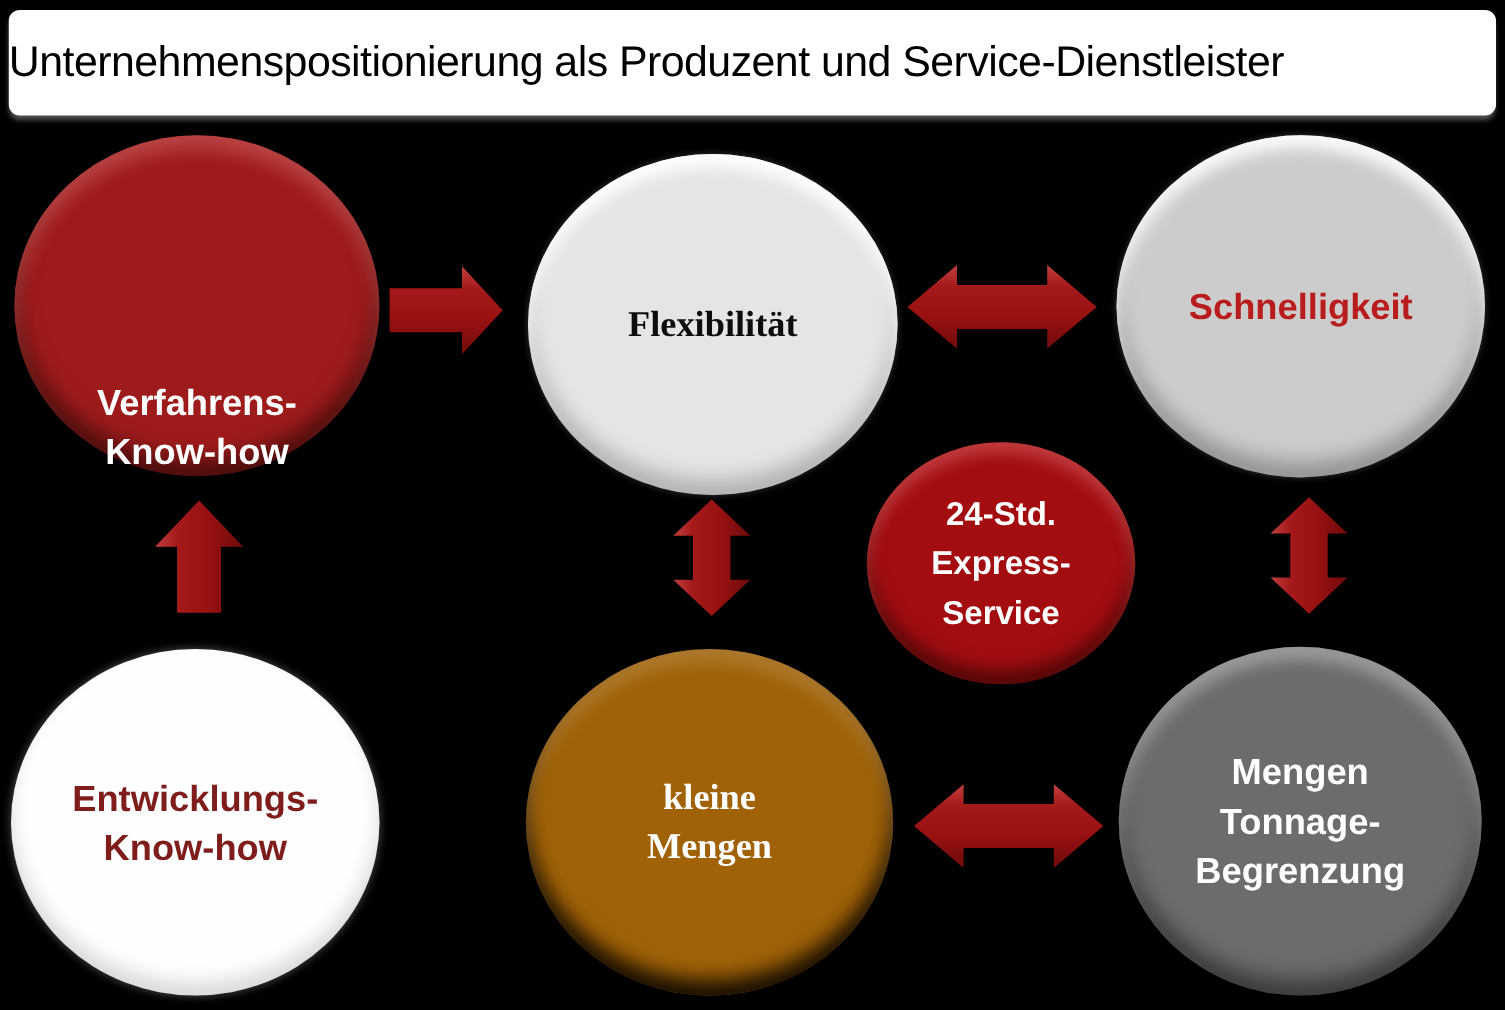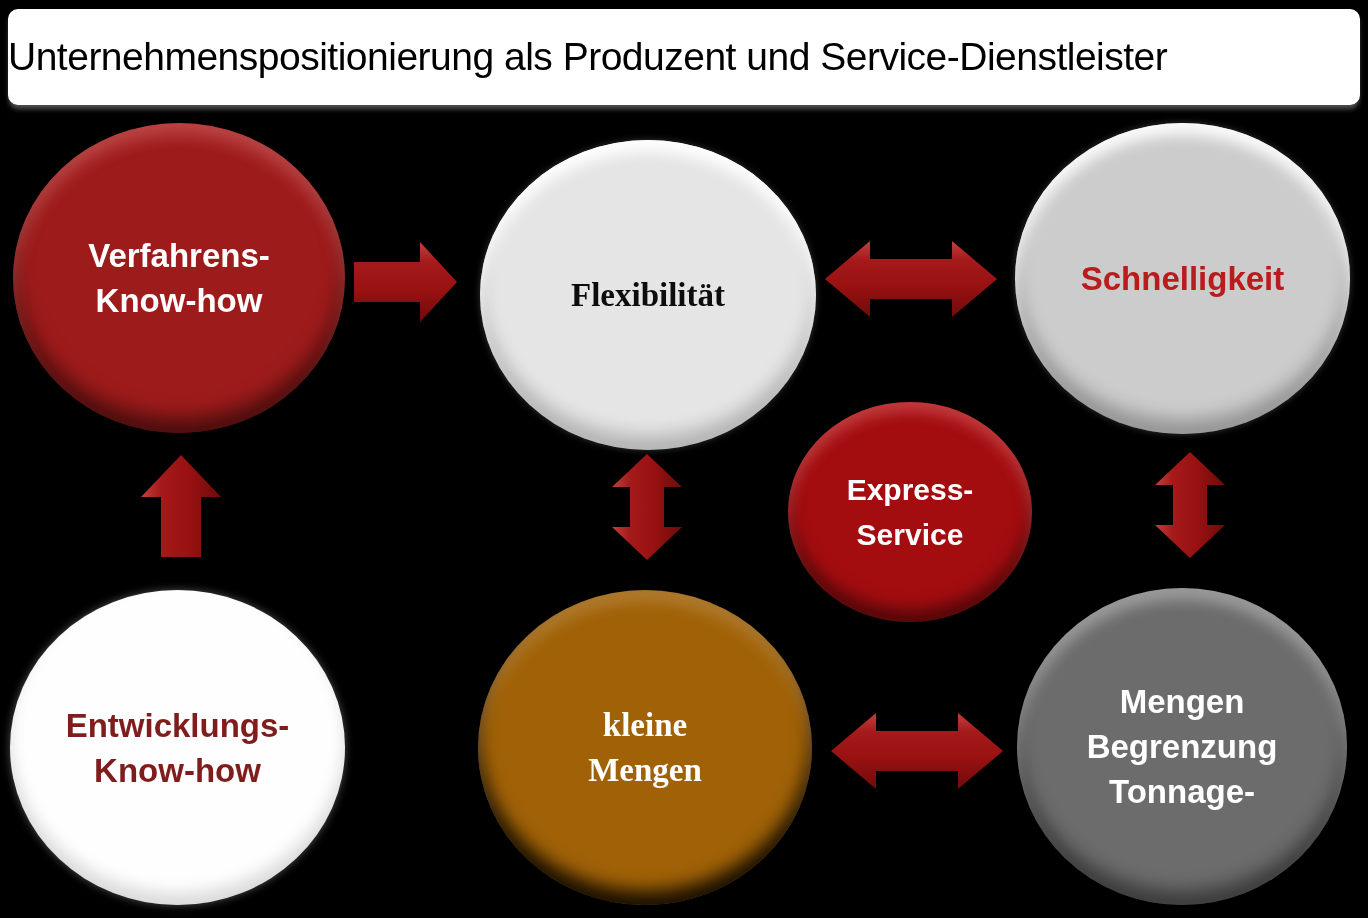--- a/index.html
+++ b/index.html
@@ -91,21 +91,21 @@
     color: #ffffff;
     font-family: Liberation Serif, serif;
   }
   .n-midgray {
     background: #6d6c6c;
     box-shadow: inset 0 12px 14px rgba(255,255,255,.32),
                 inset 0 -14px 18px rgba(0,0,0,.45);
     color: #ffffff;
   }
 
-  #node-verfahrens   { left: 13px;   top: 123px; width: 332px; height: 310px; }
+  #node-verfahrens   { left: 13px;   top: 123px; width: 332px; height: 310px; align-items: flex-end; }
   #node-flexibilitaet{ left: 480px;  top: 140px; width: 336px; height: 310px; font-family: Liberation Serif, serif; }
   #node-schnelligkeit{ left: 1015px; top: 123px; width: 335px; height: 311px; }
   #node-express      { left: 788px;  top: 402px; width: 244px; height: 220px; }
   #node-entwicklungs { left: 10px;   top: 590px; width: 335px; height: 315px; }
   #node-mindest      { left: 478px;  top: 590px; width: 334px; height: 315px; }
   #node-tonnage      { left: 1017px; top: 588px; width: 330px; height: 317px; }
 
   
   .arrow { position: absolute; }
   #arrow-right-single  { left: 354px;  top: 241px; }
@@ -155,20 +155,21 @@
   </div>
 
   <div class="node n-midlightgray" id="node-schnelligkeit">
     <div class="label">
       <span>Schnelligkeit</span>
     </div>
   </div>
 
   <div class="node n-brightred" id="node-express">
     <div class="label">
+      <span>24-Std.</span>
       <span>Express-</span>
       <span>Service</span>
     </div>
   </div>
 
   <div class="node n-white" id="node-entwicklungs">
     <div class="label">
       <span>Entwicklungs-</span>
       <span>Know-how</span>
     </div>
@@ -177,22 +178,22 @@
   <div class="node n-charcoal" id="node-mindest">
     <div class="label">
       <span>kleine</span>
       <span>Mengen</span>
     </div>
   </div>
 
   <div class="node n-midgray" id="node-tonnage">
     <div class="label">
       <span>Mengen</span>
+      <span>Tonnage-</span>
       <span>Begrenzung</span>
-      <span>Tonnage-</span>
     </div>
   </div>
 
   <svg class="arrow" id="arrow-up-single" width="82" height="104" viewBox="0 0 82 104">
     <polygon points="41,1 81,43 61,43 61,103 21,103 21,43 1,43" fill="url(#gradV)"></polygon>
   </svg>
 
   <svg class="arrow" id="arrow-right-single" width="104" height="82" viewBox="0 0 104 82">
     <polygon points="0,21 66,21 66,1 103,41 66,81 66,61 0,61" fill="url(#gradH)"></polygon>
   </svg>

